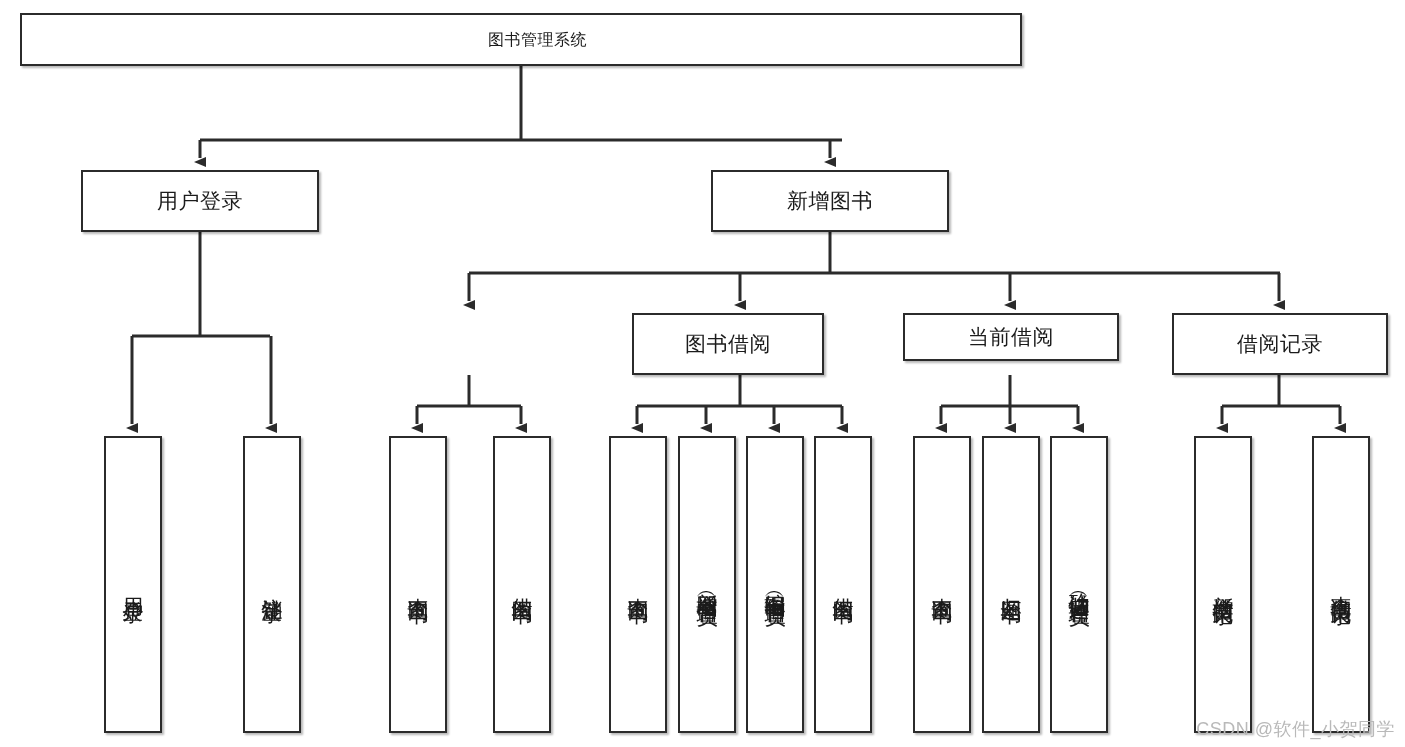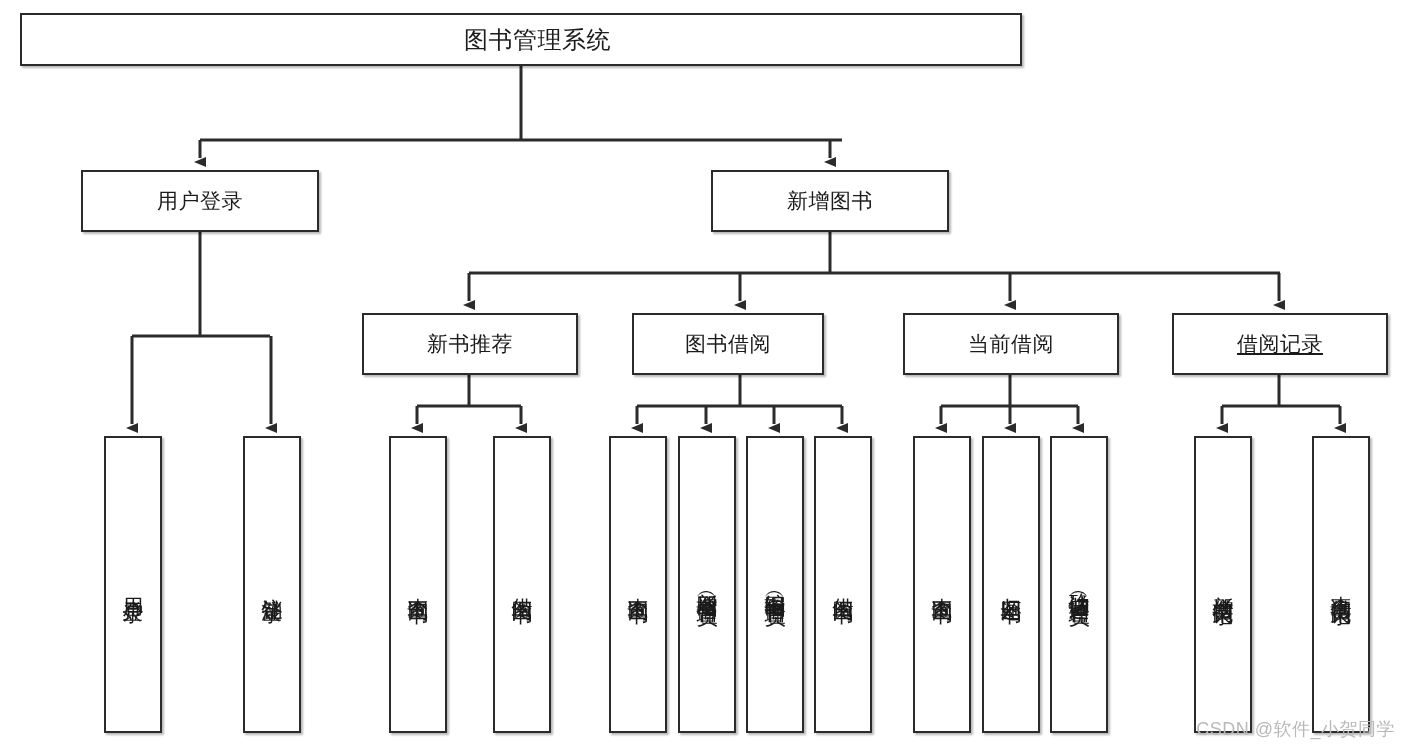--- a/index.html
+++ b/index.html
@@ -42,21 +42,21 @@
     color: #1b1b1b;
   }
   .node.vertical .node-label {
     writing-mode: vertical-rl;
     text-orientation: upright;
     font-size: 21px;
     line-height: 1.05;
     letter-spacing: 2px;
     white-space: normal;
   }
-  .node.root .node-label { font-size: 24px; margin-left: 33px; }
+  .node.root .node-label { font-size: 16px; margin-left: 33px; }
   .watermark {
     position: absolute;
     right: 10px;
     bottom: 6px;
     font-size: 18px;
     color: #b9b9b9;
     letter-spacing: 0.5px;
     white-space: nowrap;
     pointer-events: none;
   }
@@ -121,33 +121,30 @@
   </div>
 
   <div class="node" style="left:81px; top:170px; width:238px; height:62px;">
     <span class="node-label">用户登录</span>
   </div>
 
   <div class="node" style="left:711px; top:170px; width:238px; height:62px;">
     <span class="node-label">新增图书</span>
   </div>
 
-  <div class="node" style="left:362px; top:313px; width:216px; height:62px;">
-    <span class="node-label">新书推荐</span>
-  </div>
 
   <div class="node" style="left:632px; top:313px; width:192px; height:62px;">
     <span class="node-label">图书借阅</span>
   </div>
 
-  <div class="node" style="left:903px; top:313px; width:216px; height:62px;">
+  <div class="node" style="left:903px; top:313px; width:216px; height:48px;">
     <span class="node-label">当前借阅</span>
   </div>
 
-  <div class="node" style="left:1172px; top:313px; width:216px; height:62px;text-decoration:underline;">
+  <div class="node" style="left:1172px; top:313px; width:216px; height:62px;">
     <span class="node-label">借阅记录</span>
   </div>
 
   <div class="node vertical" style="left:104px; top:436px; width:58px; height:297px;">
     <span class="node-label">用户登录</span>
   </div>
 
   <div class="node vertical" style="left:243px; top:436px; width:58px; height:297px;">
     <span class="node-label">注销登录</span>
   </div>

